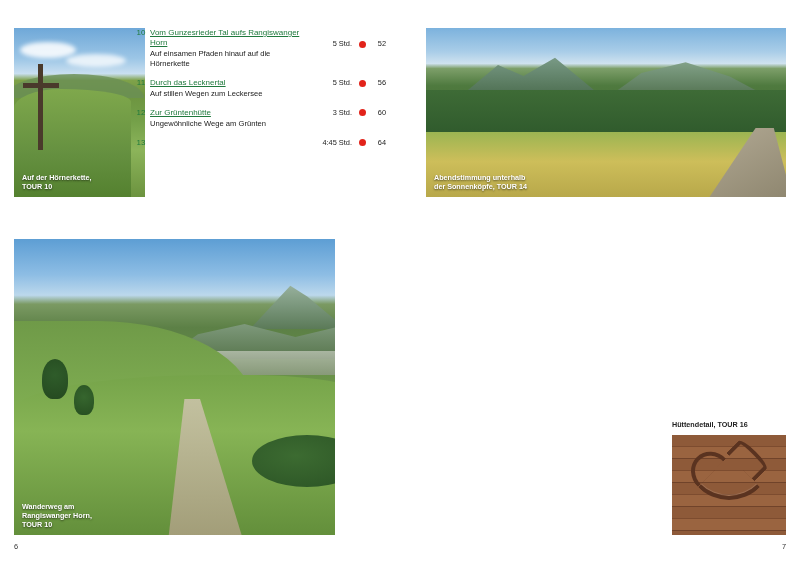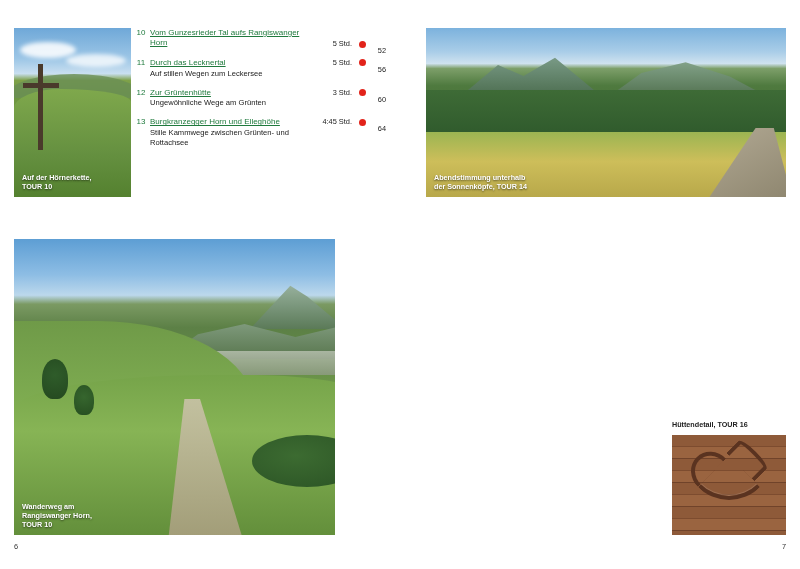--- a/index.html
+++ b/index.html
@@ -40,21 +40,21 @@
     color: #ffffff;
     font-size: 7.2px;
     font-weight: bold;
     line-height: 1.25;
     text-shadow: 0 1px 2px rgba(0,0,0,0.6);
     white-space: pre-line;
   }
 
   
   #photo-hoernerkette {
-    left: 14px; top: 28px; width: 117px; height: 169px;
+    left: 14px; top: 28px; width: 131px; height: 169px;
     background:
       linear-gradient(to bottom,
         #6fa8d8 0%, #9cc6e6 18%, #c9dff0 27%,
         #7fa24a 31%, #6d9440 40%,
         #74a049 55%, #8cb45a 72%, #6c933f 100%);
   }
   #photo-hoernerkette .cloud1 {
     position: absolute; left: 6px; top: 14px; width: 56px; height: 16px;
     background: rgba(255,255,255,0.85);
     border-radius: 50%;
@@ -278,21 +278,20 @@
     position: absolute;
     right: 20px; top: 1.5px;
     width: 7px; height: 7px;
     border-radius: 50%;
   }
   .entry .pg {
     position: absolute;
     right: 0; top: 0;
     width: 14px;
     text-align: right;
-    margin-top: 7px;
   }
 
   
   .folio {
     position: absolute;
     bottom: 18px;
     font-size: 7.4px;
     color: #333333;
   }
   #folio-left { left: 14px; }
@@ -330,20 +329,21 @@
 Rangiswanger Horn,
 TOUR 10</div>
     </div>
 
     <div class="toc" id="toc-top">
 
       <div class="entry">
         <div class="num" style="color:#1f7a3d">10</div>
         <div class="texts">
           <div class="title" style="color:#1f7a3d">Vom Gunzesrieder Tal aufs Rangiswanger Horn</div>
+          <div class="sub">Auf einsamen Pfaden hinauf auf die Hörnerkette</div>
         </div>
         <div class="meta lowered">
           <span class="dur">5 Std.</span>
           <span class="dot" style="background:#e2231a"></span>
           <span class="pg">52</span>
         </div>
       </div>
 
       <div class="entry">
         <div class="num" style="color:#1f7a3d">11</div>
@@ -366,24 +366,20 @@
         </div>
         <div class="meta">
           <span class="dur">3 Std.</span>
           <span class="dot" style="background:#e2231a"></span>
           <span class="pg">60</span>
         </div>
       </div>
 
       <div class="entry">
         <div class="num" style="color:#1f7a3d">13</div>
-        <div class="texts">
-          <div class="title" style="color:#1f7a3d">Burgkranzegger Horn und Elleghöhe</div>
-          <div class="sub">Stille Kammwege zwischen Grünten- und Rottachsee</div>
-        </div>
         <div class="meta">
           <span class="dur">4:45 Std.</span>
           <span class="dot" style="background:#e2231a"></span>
           <span class="pg">64</span>
         </div>
       </div>
 
     </div>
 
     <div class="folio" id="folio-left">6</div>

